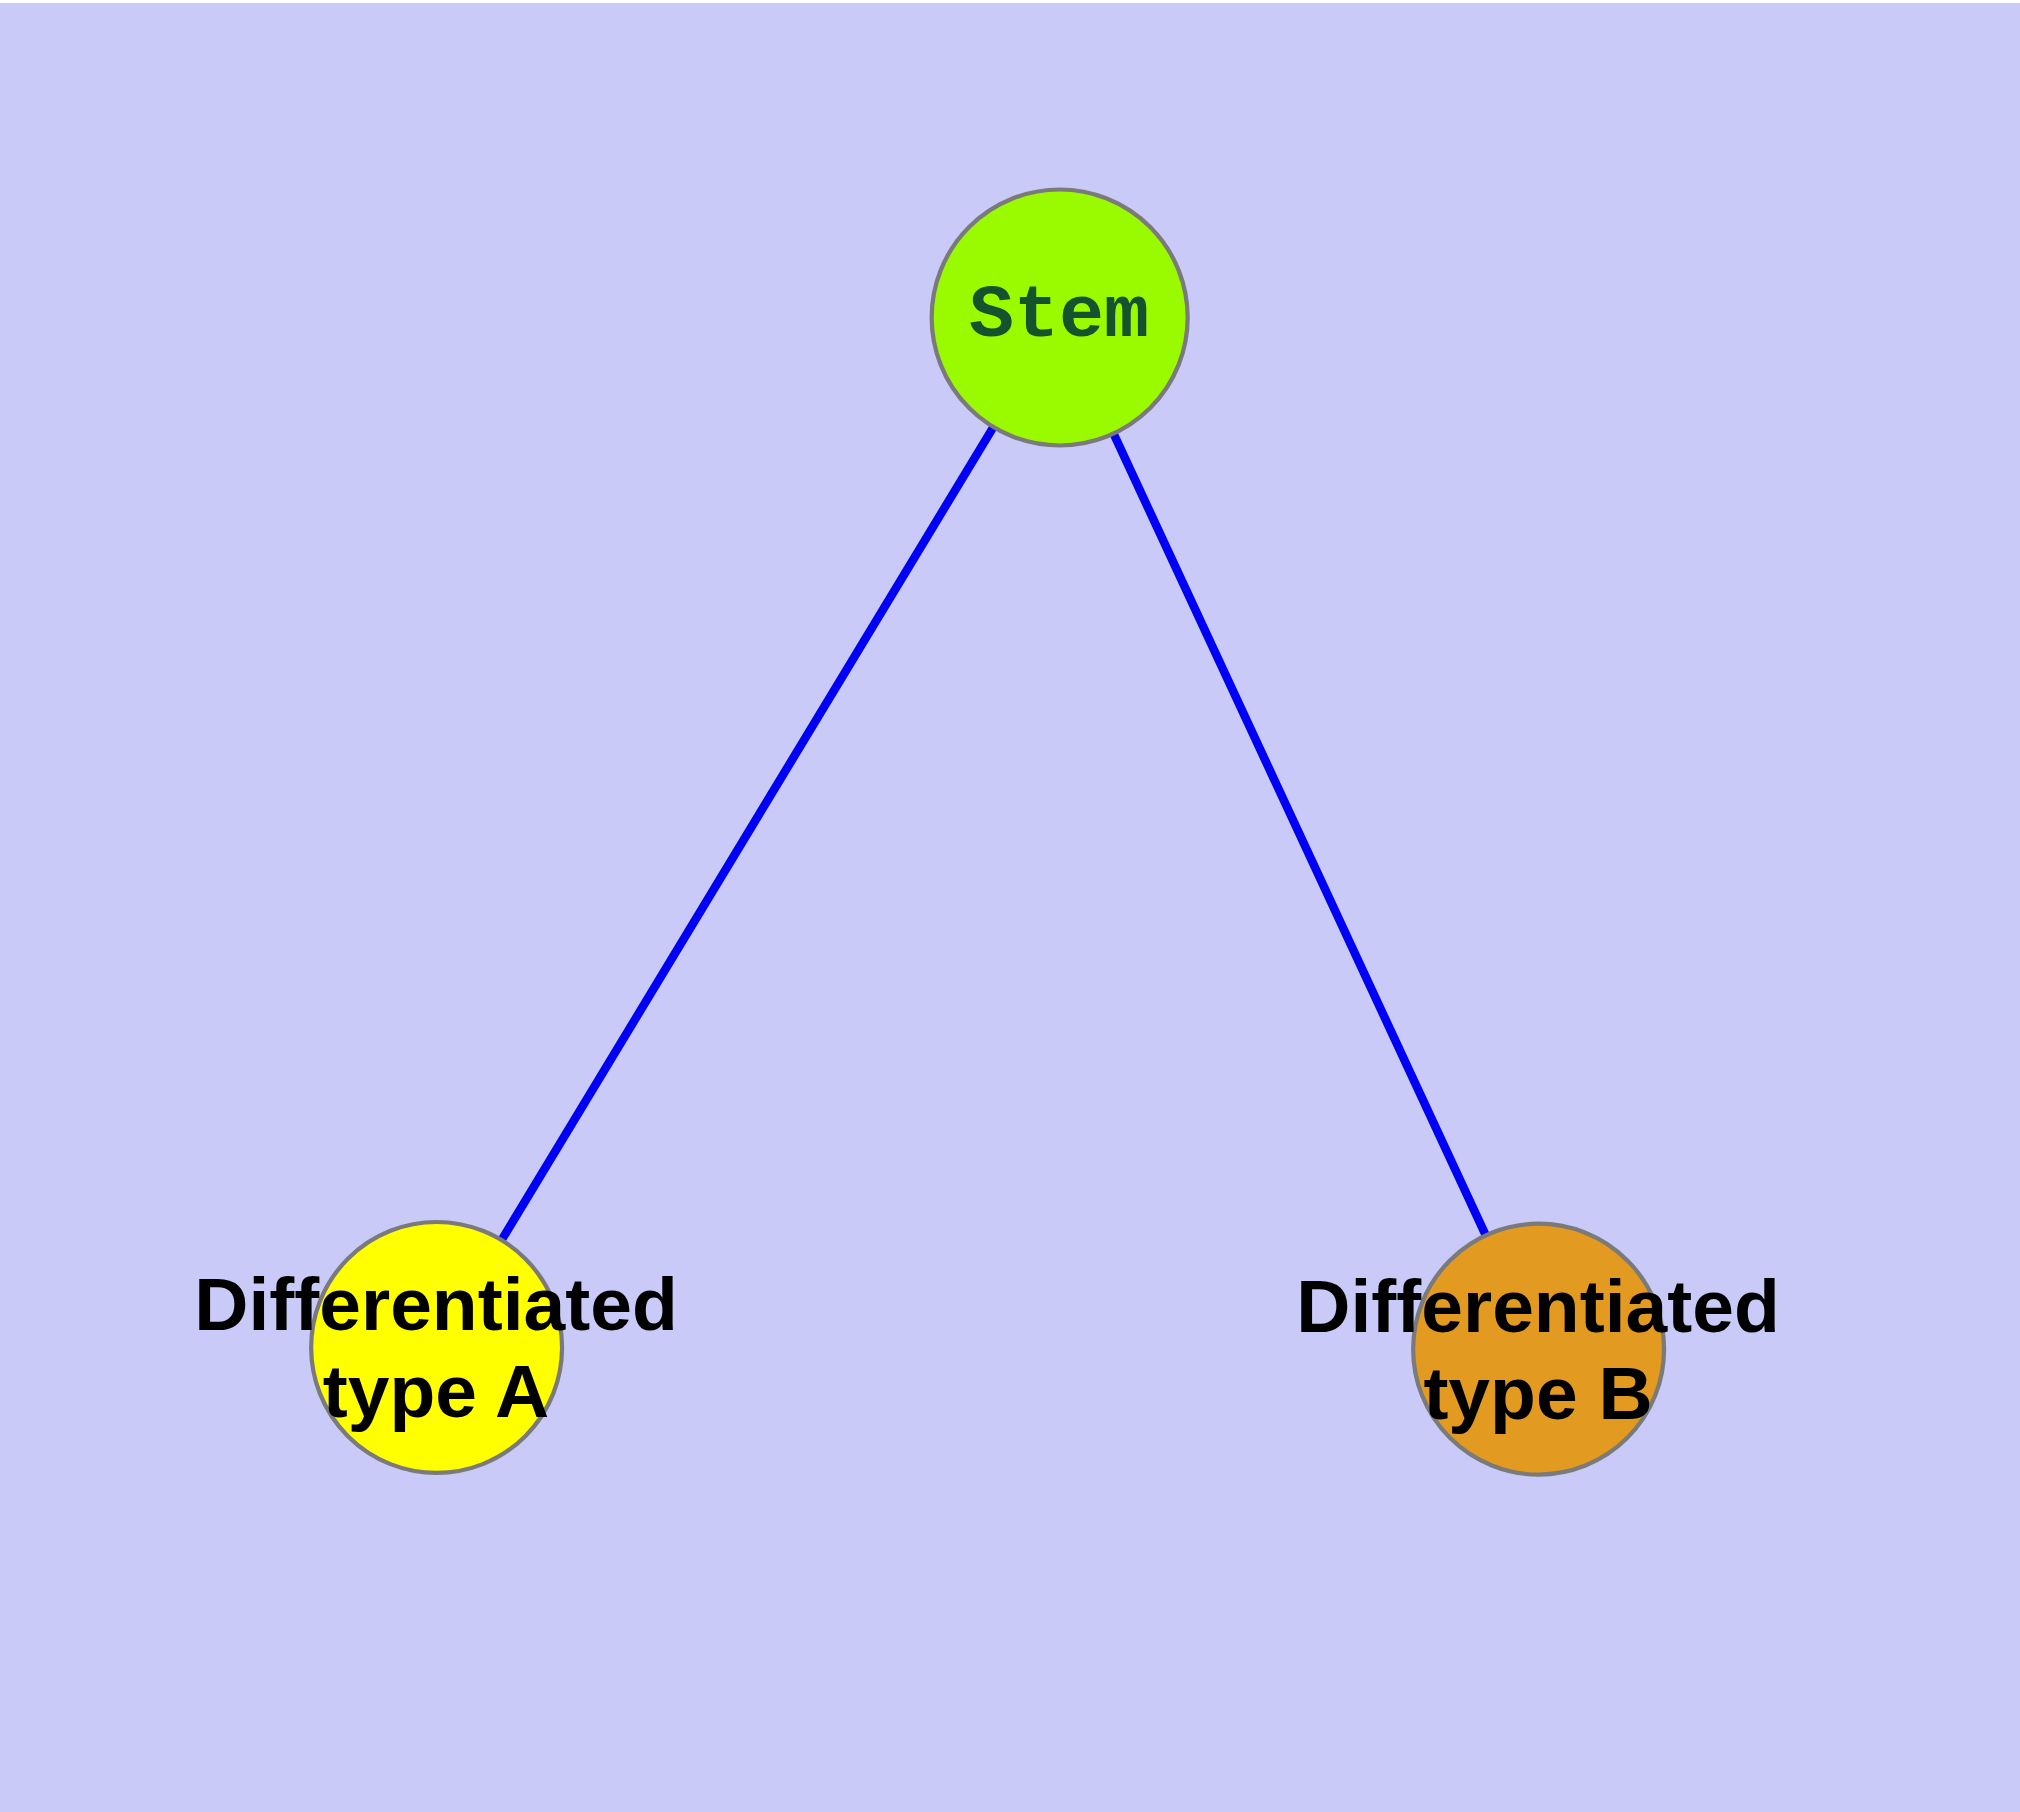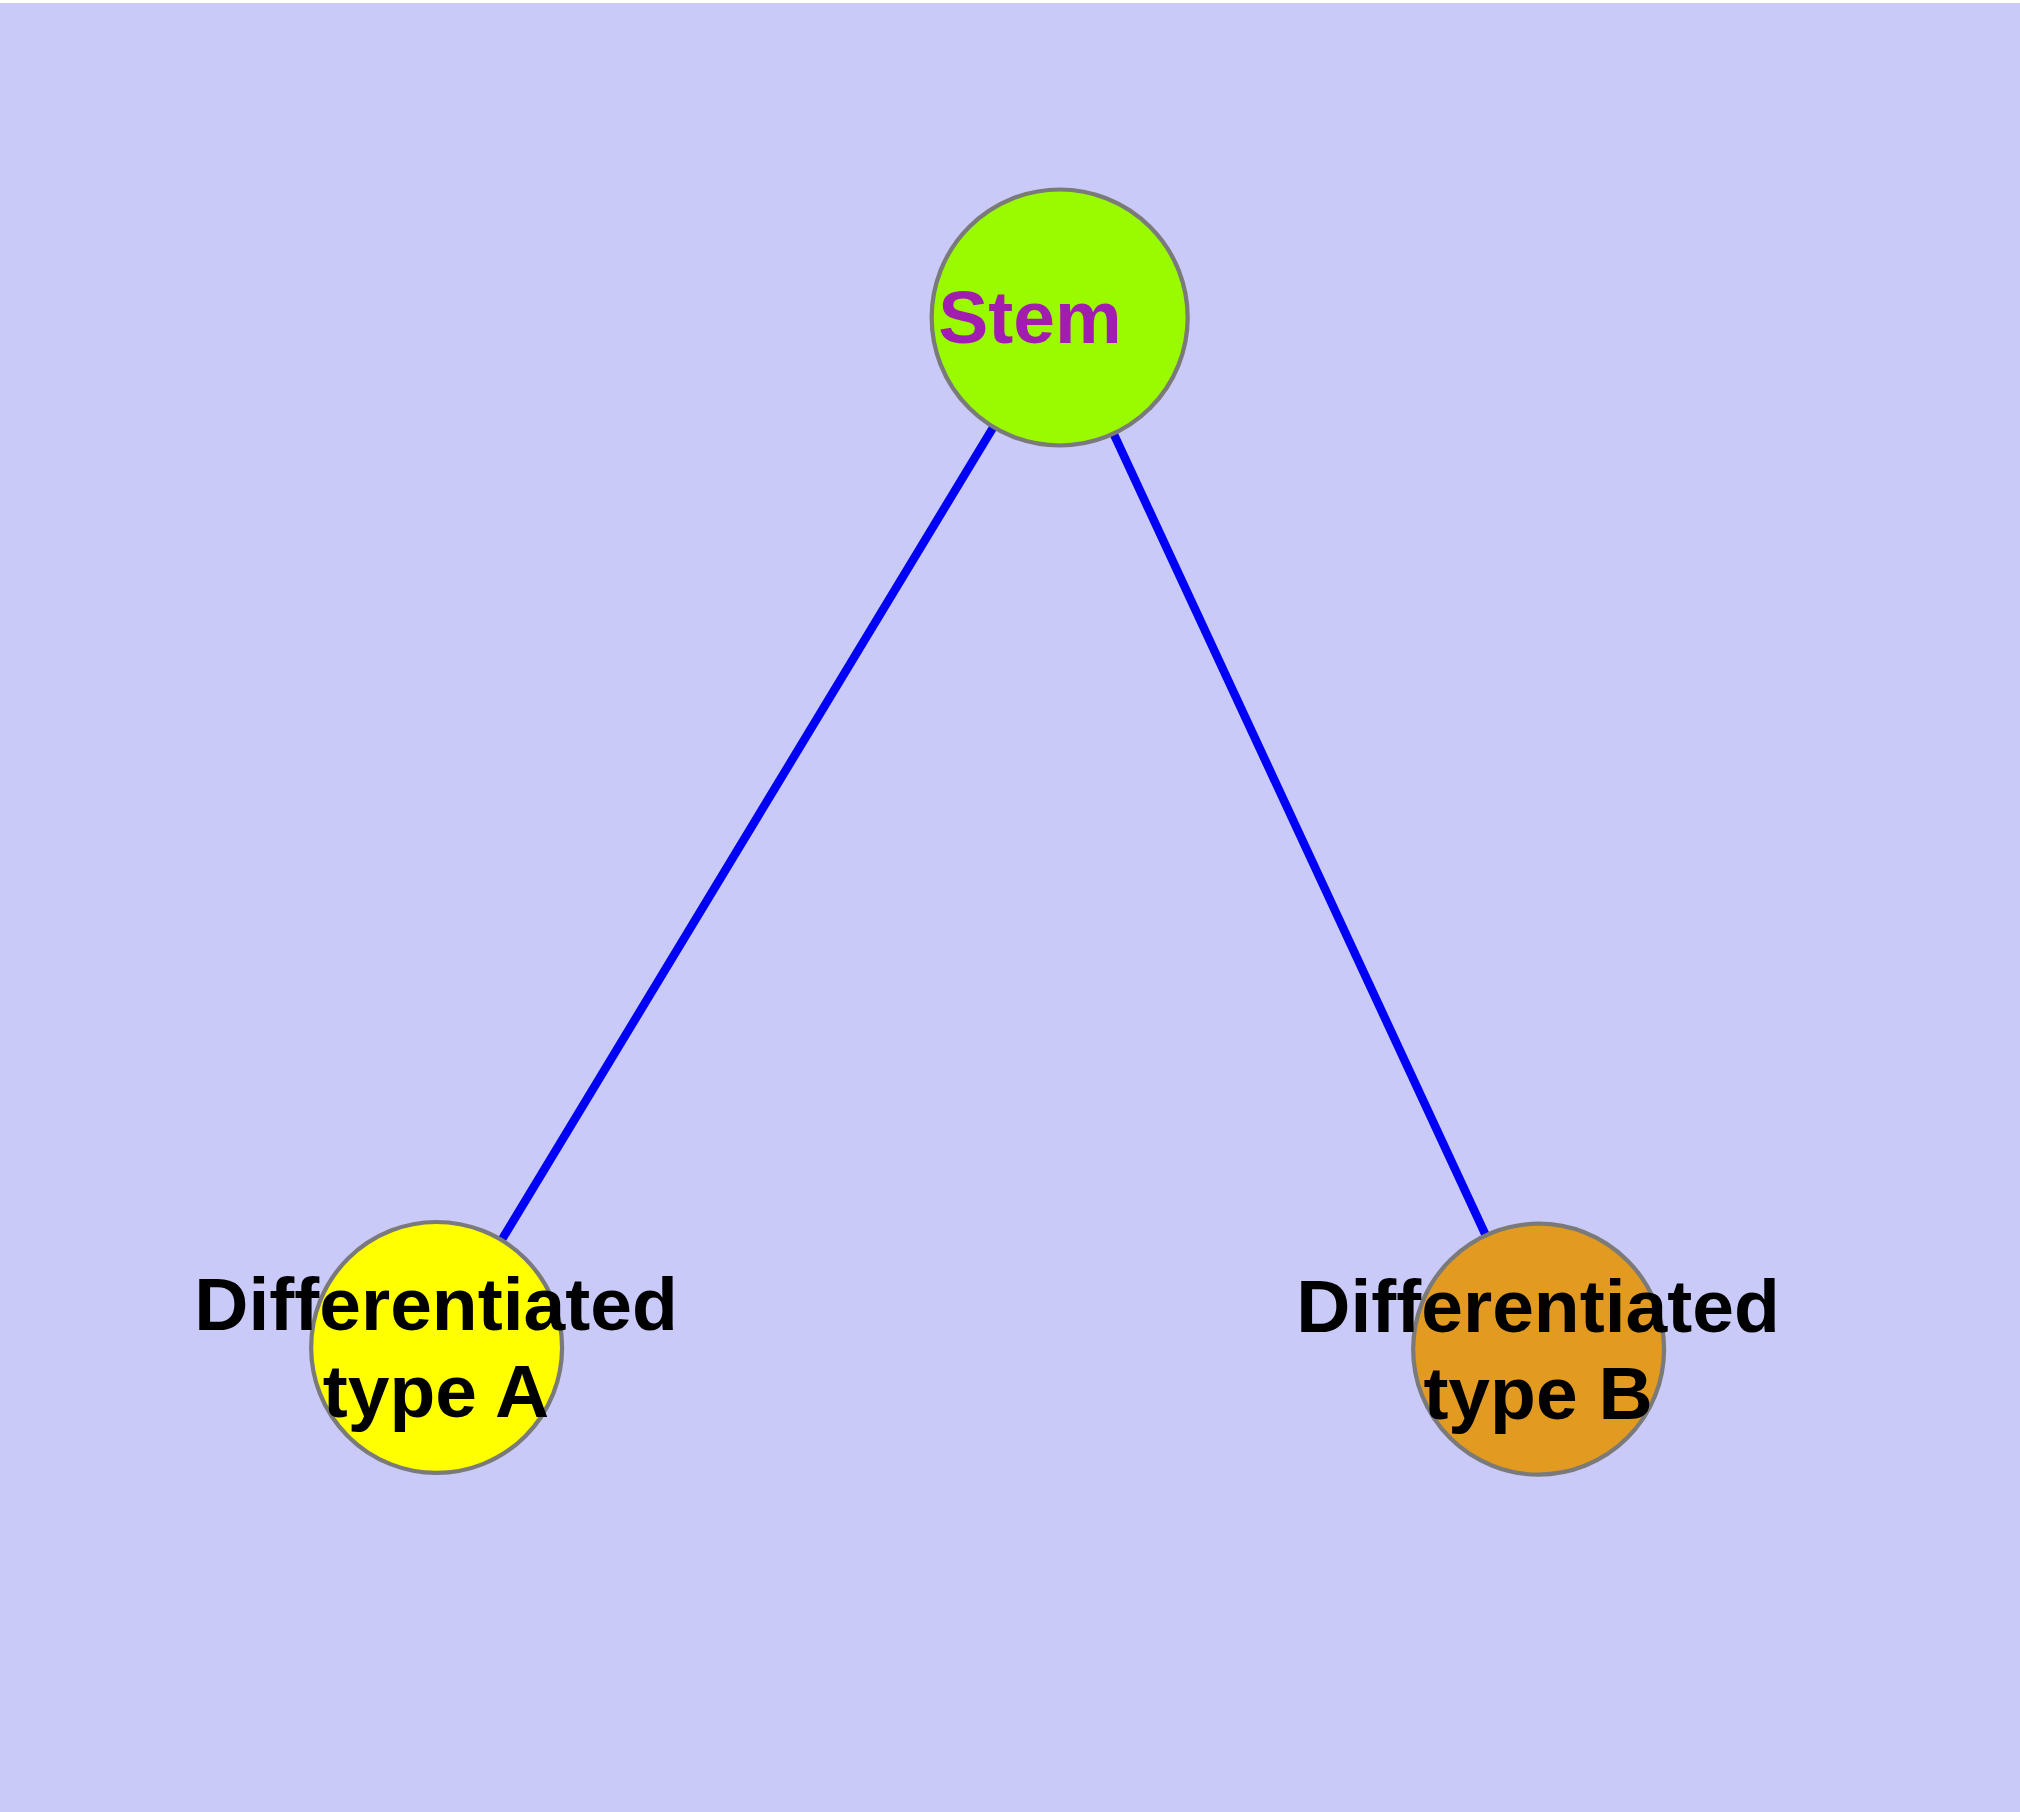--- a/index.html
+++ b/index.html
@@ -50,21 +50,21 @@
   <svg class="graph" width="2021" height="1809" viewBox="0 0 2384 2134">
 
     <line class="edge" x1="1250" y1="371" x2="515" y2="1586" stroke="#0000F6"></line>
     <line class="edge" x1="1250" y1="371" x2="1815" y2="1588" stroke="#0000F6"></line>
 
     <circle class="node" cx="1250" cy="371" r="151" fill="#9AFB00" stroke="#7A7A7A"></circle>
     <circle class="node" cx="515" cy="1586" r="148" fill="#FFFF00" stroke="#7A7A7A"></circle>
     <circle class="node" cx="1815" cy="1588" r="148" fill="#E29A20" stroke="#7A7A7A"></circle>
   </svg>
 
-  <div class="label" style="left: 1030px; top: 314px; color: #a21caf;">Stem</div>
+  <div class="label" style="left: 1059px; top: 314px; color: #14532d; font-family: Liberation Mono, monospace;">Stem</div>
 
   <div class="label" style="left: 436px; top: 1344px; color: rgb(0, 0, 0);">Differentiated
 type A</div>
 
   <div class="label" style="left: 1538px; top: 1346px; color: rgb(0, 0, 0);">Differentiated
 type B</div>
 </div>
 
 
 </body></html>

